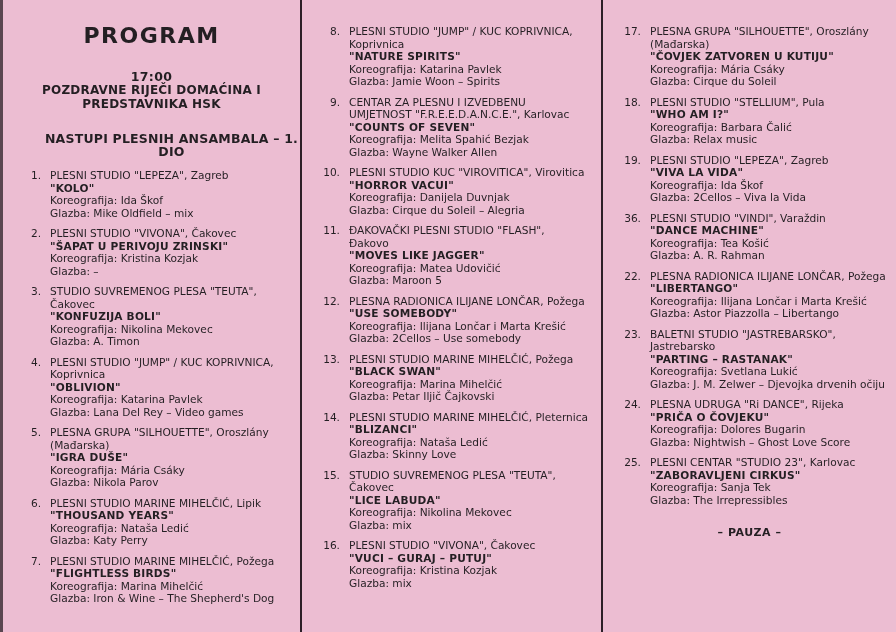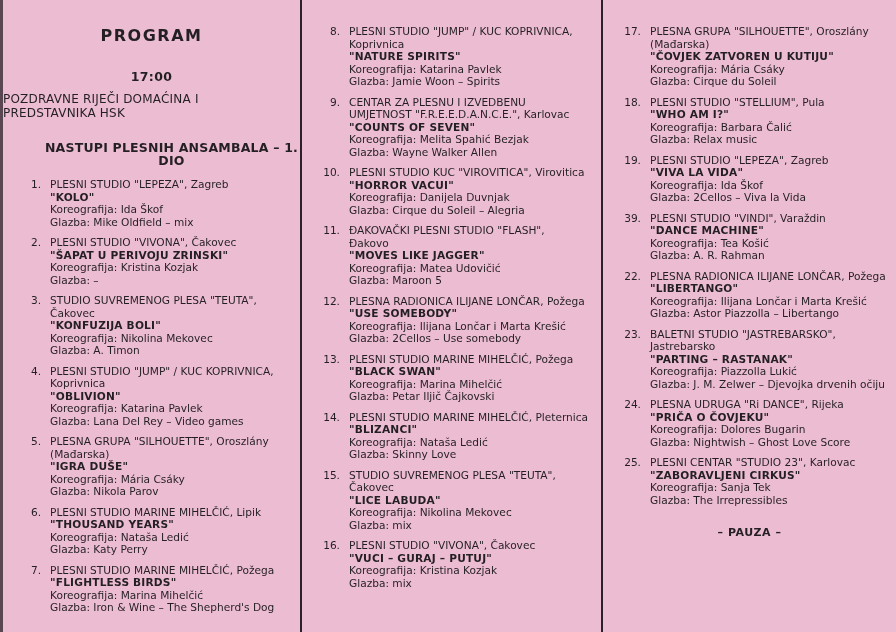--- a/index.html
+++ b/index.html
@@ -33,38 +33,38 @@
     flex: none;
     width: 2px;
     background: #2c1f27;
   }
   .col-1 { width: 297px; }
   .col-2 { width: 299px; }
   .col-3 { flex: 1; border-radius: 15px; }
 
   
   .program-title {
-    font-size: 16px;
+    font-size: 22px;
     font-weight: bold;
     text-align: center;
     letter-spacing: 1.5px;
     line-height: 22px;
   }
   .time {
     margin-top: 23px;
     font-size: 12.5px;
     font-weight: bold;
     text-align: center;
     line-height: 14px;
     letter-spacing: 0.3px;
   }
   .greeting {
-    margin-top: 9px;
     font-size: 12px;
-    font-weight: normal;
+    font-weight: bold;
+    text-align: center;
     line-height: 13.5px;
     white-space: pre-line;
     letter-spacing: 0.2px;
   }
   .section-heading {
     margin-top: 21px;
     margin-bottom: 11px;
     font-size: 12.5px;
     font-weight: bold;
     text-align: center;
@@ -308,21 +308,21 @@
         <div class="item">
           <div class="num">19.</div>
           <div class="body">
             <div class="ensemble-line">PLESNI STUDIO "LEPEZA", Zagreb</div>
             <div class="work-title">"VIVA LA VIDA"</div>
             <div class="detail-line">Koreografija: Ida Škof</div>
             <div class="detail-line">Glazba: 2Cellos – Viva la Vida</div>
           </div>
         </div>
         <div class="item">
-          <div class="num">39.</div>
+          <div class="num">36.</div>
           <div class="body">
             <div class="ensemble-line">PLESNI STUDIO "VINDI", Varaždin</div>
             <div class="work-title">"DANCE MACHINE"</div>
             <div class="detail-line">Koreografija: Tea Košić</div>
             <div class="detail-line">Glazba: A. R. Rahman</div>
           </div>
         </div>
         <div class="item">
           <div class="num">22.</div>
           <div class="body">
@@ -331,21 +331,21 @@
             <div class="detail-line">Koreografija: Ilijana Lončar i Marta Krešić</div>
             <div class="detail-line">Glazba: Astor Piazzolla – Libertango</div>
           </div>
         </div>
         <div class="item">
           <div class="num">23.</div>
           <div class="body">
             <div class="ensemble-line">BALETNI STUDIO "JASTREBARSKO",</div>
             <div class="ensemble-line">Jastrebarsko</div>
             <div class="work-title">"PARTING – RASTANAK"</div>
-            <div class="detail-line">Koreografija: Piazzolla Lukić</div>
+            <div class="detail-line">Koreografija: Svetlana Lukić</div>
             <div class="detail-line">Glazba: J. M. Zelwer – Djevojka drvenih očiju</div>
           </div>
         </div>
         <div class="item">
           <div class="num">24.</div>
           <div class="body">
             <div class="ensemble-line">PLESNA UDRUGA "Ri DANCE", Rijeka</div>
             <div class="work-title">"PRIČA O ČOVJEKU"</div>
             <div class="detail-line">Koreografija: Dolores Bugarin</div>
             <div class="detail-line">Glazba: Nightwish – Ghost Love Score</div>

